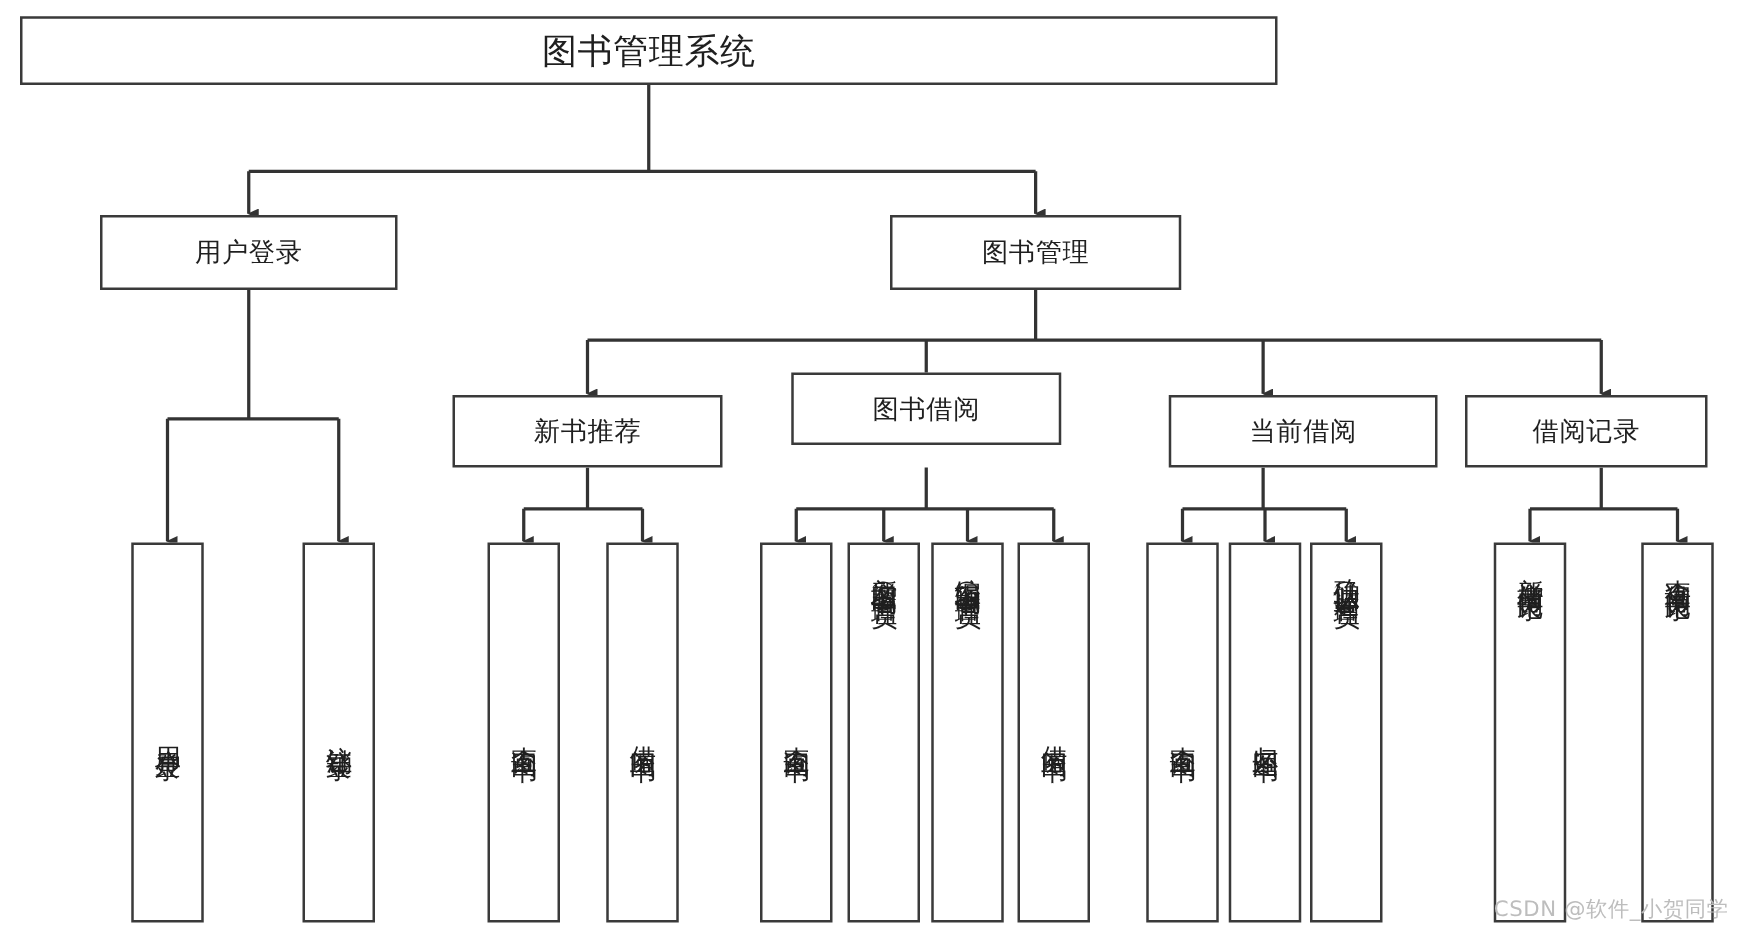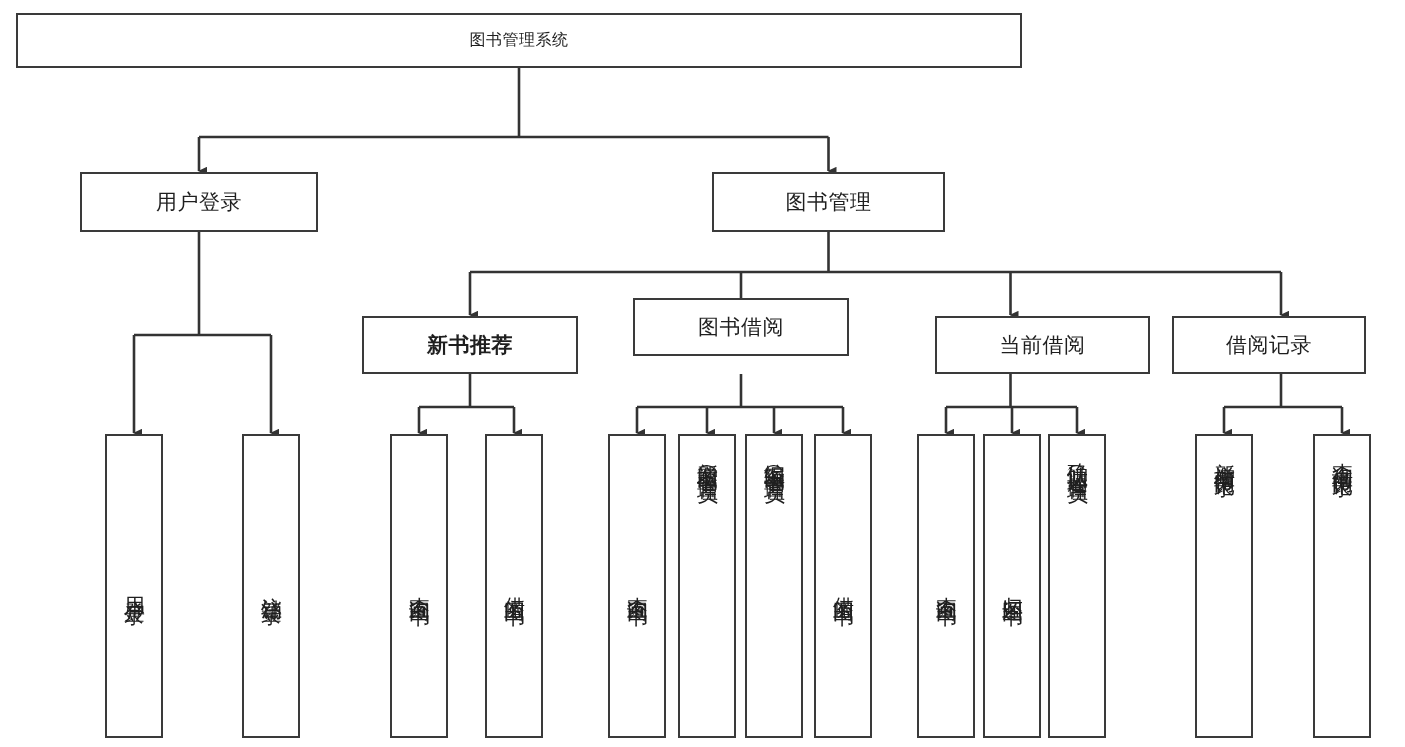--- a/index.html
+++ b/index.html
@@ -39,21 +39,21 @@
     color: #1f1f1f;
     letter-spacing: 0.5px;
     line-height: 1.18;
     white-space: nowrap;
     text-align: center;
   }
   .node.horizontal .node-label {
     font-size: 21px;
   }
   .node.root .node-label {
-    font-size: 16px;
+    font-size: 28px;
   }
   .node.vertical {
     align-items: flex-start;
     padding-top: 10px;
   }
   .node.vertical .node-label {
     writing-mode: vertical-rl;
     text-orientation: upright;
     font-size: 21px;
     letter-spacing: 3px;
@@ -125,21 +125,21 @@
   <div id="node-group">
       <div class="node horizontal root" style="left: 16px; top: 13px; width: 1006px; height: 55px;">
         <span class="node-label">图书管理系统</span>
       </div>
       <div class="node horizontal" style="left: 80px; top: 172px; width: 238px; height: 60px;">
         <span class="node-label">用户登录</span>
       </div>
       <div class="node horizontal" style="left: 712px; top: 172px; width: 233px; height: 60px; align-items: center;">
         <span class="node-label">图书管理</span>
       </div>
-      <div class="node horizontal" style="left: 362px; top: 316px; width: 216px; height: 58px; font-weight: bold;">
+      <div class="node horizontal" style="left: 362px; top: 316px; width: 216px; height: 58px;">
         <span class="node-label">新书推荐</span>
       </div>
       <div class="node horizontal" style="left: 633px; top: 298px; width: 216px; height: 58px;">
         <span class="node-label">图书借阅</span>
       </div>
       <div class="node horizontal" style="left: 903px; top: 316px; width: 215px; height: 58px; margin-left: 32px;">
         <span class="node-label">当前借阅</span>
       </div>
       <div class="node horizontal" style="left: 1172px; top: 316px; width: 194px; height: 58px;">
         <span class="node-label">借阅记录</span>
@@ -178,14 +178,15 @@
         <span class="node-label">确认归还（管理员）</span>
       </div>
       <div class="node vertical" style="left: 1195px; top: 434px; width: 58px; height: 304px;">
         <span class="node-label">新增借阅记录</span>
       </div>
       <div class="node vertical" style="left: 1313px; top: 434px; width: 58px; height: 304px;">
         <span class="node-label">查询借阅记录</span>
       </div>
     </div>
 
+  <div id="watermark" style="left: 1195px; top: 716px;">CSDN @软件_小贺同学</div>
 
 </div>
 
 </body></html>

